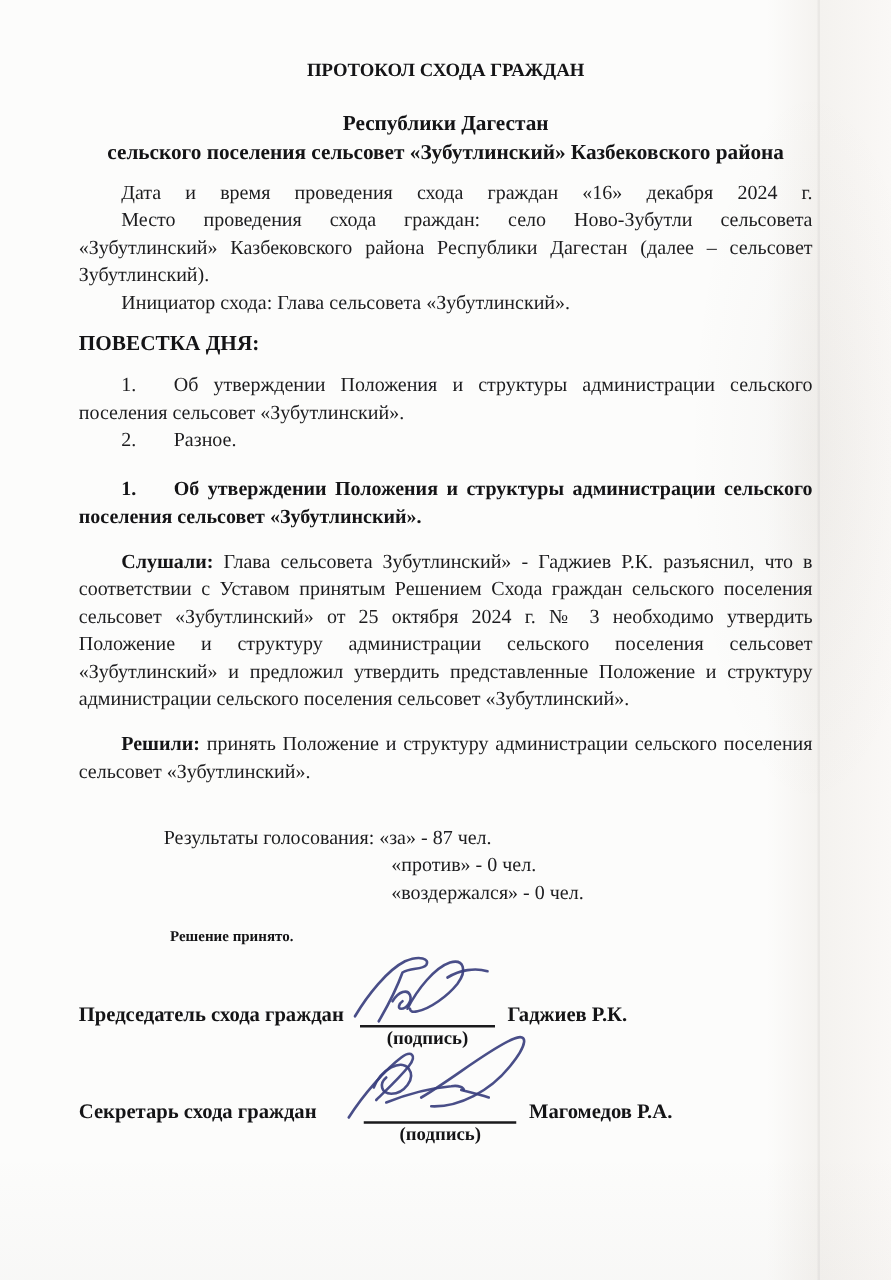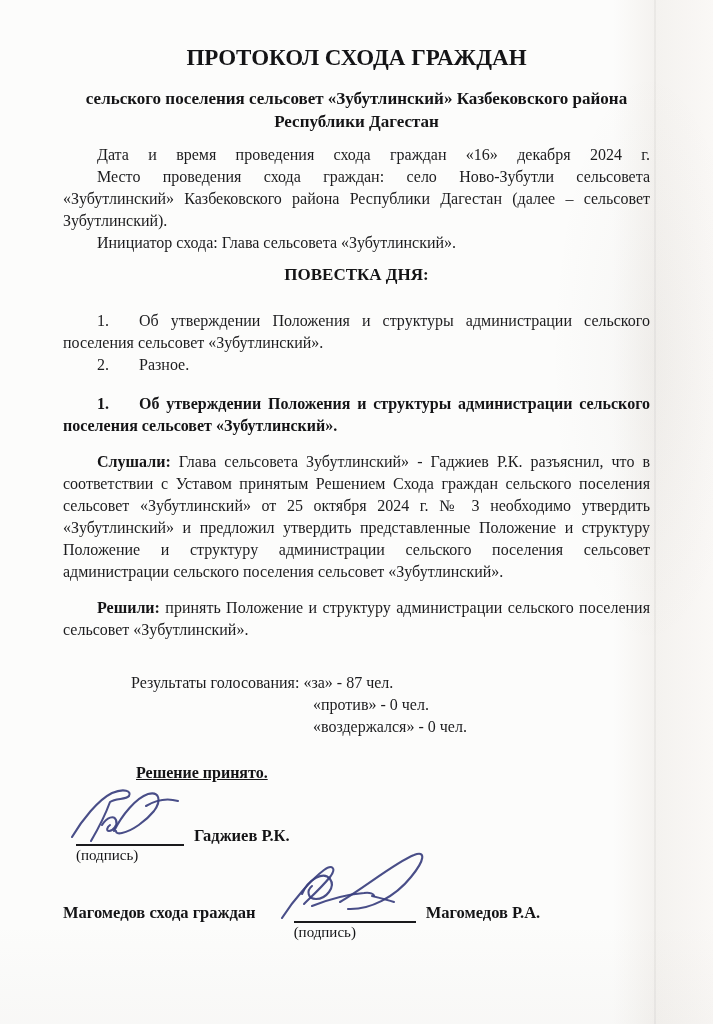--- a/index.html
+++ b/index.html
@@ -29,56 +29,55 @@
     pointer-events: none;
   }
 
   .line { font-size: 16px; line-height: 22px; text-align: left; }
   .just { text-align: justify; text-align-last: justify; }
   .ind1 { padding-left: 34px; }
   .num  { display: inline-block; width: 42px; }
 
   .doc-title {
     margin: 0 0 18px 0;
-    font-size: 23px;
+    font-size: 15px;
     line-height: 23px;
     font-weight: bold;
     text-align: center;
     color: #141416;
   }
   .doc-subtitle { margin: 0 0 11px 0; text-align: center; }
   .doc-subtitle .line { font-size: 17px; line-height: 23px; font-weight: bold; text-align: center; color: #141416; }
 
   .agenda-heading {
-    margin: 9px 0 24px 0;
+    margin: 9px 0 12px 0;
     font-size: 17px;
     line-height: 23px;
     font-weight: bold;
-    text-align: center;
+    text-align: left;
     color: #141416;
   }
 
   .section-heading { margin-top: 17px; }
   .section-heading .line { font-weight: bold; color: #141416; }
 
   .para-listened { margin-top: 14px; }
   .para-decided  { margin-top: 14px; }
   .lead { font-weight: bold; color: #141416; }
 
   .voting { margin-top: 31px; margin-left: 68px; }
   .voting .vind { margin-left: 182px; }
 
   .decision {
-    margin-top: 24px;
+    margin-top: 12px;
     margin-left: 73px;
-    font-size: 16px;
+    font-size: 12px;
     line-height: 22px;
     font-weight: bold;
     color: #141416;
-    text-decoration: underline;
   }
 
   .sig-row {
     position: relative;
     white-space: nowrap;
     font-size: 16.5px;
     line-height: 23px;
     font-weight: bold;
     color: #141416;
   }
@@ -91,23 +90,23 @@
     border-bottom: 2px solid #1a1a1c;
     vertical-align: -5px;
   }
   .sig-line-wrap.w1 { margin-left: 13px; width: 108px; }
   .sig-line-wrap.w2 { margin-left: 38px; width: 122px; }
   .sig-caption {
     position: absolute;
     top: calc(100% + 2px);
     left: 0;
     width: 100%;
-    text-align: left;
+    text-align: center;
     font-size: 15px;
-    font-weight: normal;
+    font-weight: bold;
     line-height: 18px;
     white-space: nowrap;
   }
   .sig-name { margin-left: 10px; text-align: center; }
   .ink {
     position: absolute;
     overflow: visible;
     pointer-events: none;
   }
   .ink path {
@@ -122,22 +121,22 @@
   .ink-2 { left: -18px; bottom: -9px; width: 172px; height: 78px; }
 </style>
 </head>
 <body>
 
 <div class="page">
 
   <h1 class="doc-title">ПРОТОКОЛ СХОДА ГРАЖДАН</h1>
 
   <div class="doc-subtitle">
+    <div class="line">Республики Дагестан</div>
     <div class="line">сельского поселения сельсовет «Зубутлинский» Казбековского района</div>
-    <div class="line">Республики Дагестан</div>
   </div>
 
   <div class="para">
     <div class="line just ind1">Дата и время проведения схода граждан «16» декабря 2024 г.</div>
   </div>
 
   <div class="para">
     <div class="line just ind1">Место проведения схода граждан: село Ново-Зубутли сельсовета</div>
     <div class="line just">«Зубутлинский» Казбековского района Республики Дагестан (далее – сельсовет</div>
     <div class="line">Зубутлинский).</div>
@@ -158,49 +157,49 @@
 
   <div class="para section-heading">
     <div class="line just ind1"><span class="num">1.</span><span>Об утверждении Положения и структуры администрации сельского</span></div>
     <div class="line">поселения сельсовет «Зубутлинский».</div>
   </div>
 
   <div class="para para-listened">
     <div class="line just ind1"><span class="lead">Слушали:</span> <span>Глава сельсовета Зубутлинский» - Гаджиев Р.К. разъяснил, что в</span></div>
     <div class="line just">соответствии с Уставом принятым Решением Схода граждан сельского поселения</div>
     <div class="line just">сельсовет «Зубутлинский» от 25 октября 2024 г. № 3 необходимо утвердить</div>
+    <div class="line just">Положение и структуру администрации сельского поселения сельсовет</div>
     <div class="line just">«Зубутлинский» и предложил утвердить представленные Положение и структуру</div>
-    <div class="line just">Положение и структуру администрации сельского поселения сельсовет</div>
     <div class="line">администрации сельского поселения сельсовет «Зубутлинский».</div>
   </div>
 
   <div class="para para-decided">
     <div class="line just ind1"><span class="lead">Решили:</span> <span>принять Положение и структуру администрации сельского поселения</span></div>
     <div class="line">сельсовет «Зубутлинский».</div>
   </div>
 
   <div class="voting">
     <div class="line"><span>Результаты голосования:</span> <span>«за» - 87 чел.</span></div>
     <div class="line vind">«против» - 0 чел.</div>
     <div class="line vind">«воздержался» - 0 чел.</div>
   </div>
 
   <div class="decision">Решение принято.</div>
 
   <div class="sig-row sig-row-1">
-    <span class="sig-line-wrap w1"><svg class="ink ink-1" viewBox="0 0 132 64">
+    <span class="sig-role">Председатель схода граждан</span><span class="sig-line-wrap w1"><svg class="ink ink-1" viewBox="0 0 132 64">
           <path d="M10,50 C20,33 36,13 50,6 C62,1 70,4 67,9 C64,13 54,11 48,15 C44,26 36,42 29,54"></path>
           <path d="M40,38 C45,30 52,28 54,33 C56,38 51,44 47,44 C44,44 45,40 48,38"></path>
           <path d="M52,44 C60,28 74,11 86,7 C97,4 100,13 92,24 C84,34 70,44 60,46 C56,47 54,46 54,44"></path>
           <path d="M84,19 C94,13 106,11 116,14"></path>
         </svg><span class="sig-caption">(подпись)</span></span><span class="sig-name">Гаджиев Р.К.</span>
   </div>
 
   <div class="sig-row sig-row-2">
-    <span class="sig-role">Магомедов схода граждан</span><span class="sig-line-wrap w2"><svg class="ink ink-2" viewBox="0 0 172 78">
+    <span class="sig-role">Секретарь схода граждан</span><span class="sig-line-wrap w2"><svg class="ink ink-2" viewBox="0 0 172 78">
           <path d="M6,66 C18,47 36,27 48,18 C56,12 61,16 54,25 C46,35 34,46 28,52"></path>
           <path d="M26,42 C32,27 48,19 54,27 C60,35 50,47 40,47 C32,47 30,39 36,34"></path>
           <path d="M36,54 C56,46 76,42 88,41 C94,40 98,42 98,44"></path>
           <path d="M64,50 C88,36 120,10 138,3 C150,-2 149,8 135,25 C119,45 94,58 72,57"></path>
           <path d="M96,44 C104,46 112,48 118,50"></path>
         </svg><span class="sig-caption">(подпись)</span></span><span class="sig-name">Магомедов Р.А.</span>
   </div>
 
 </div>
 

